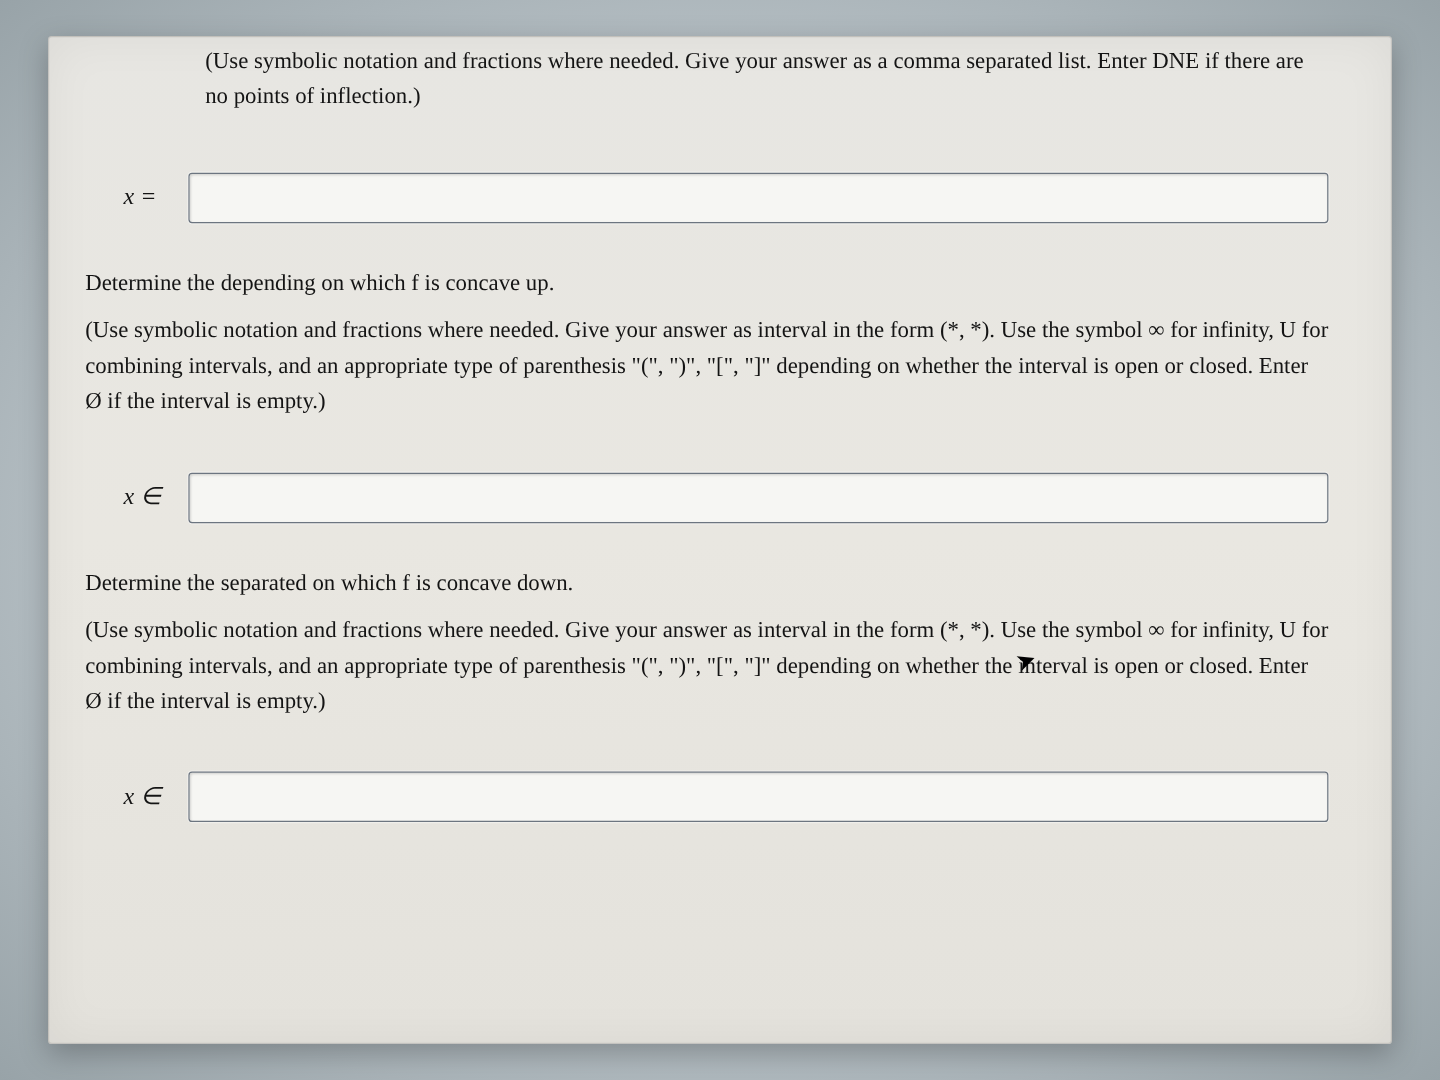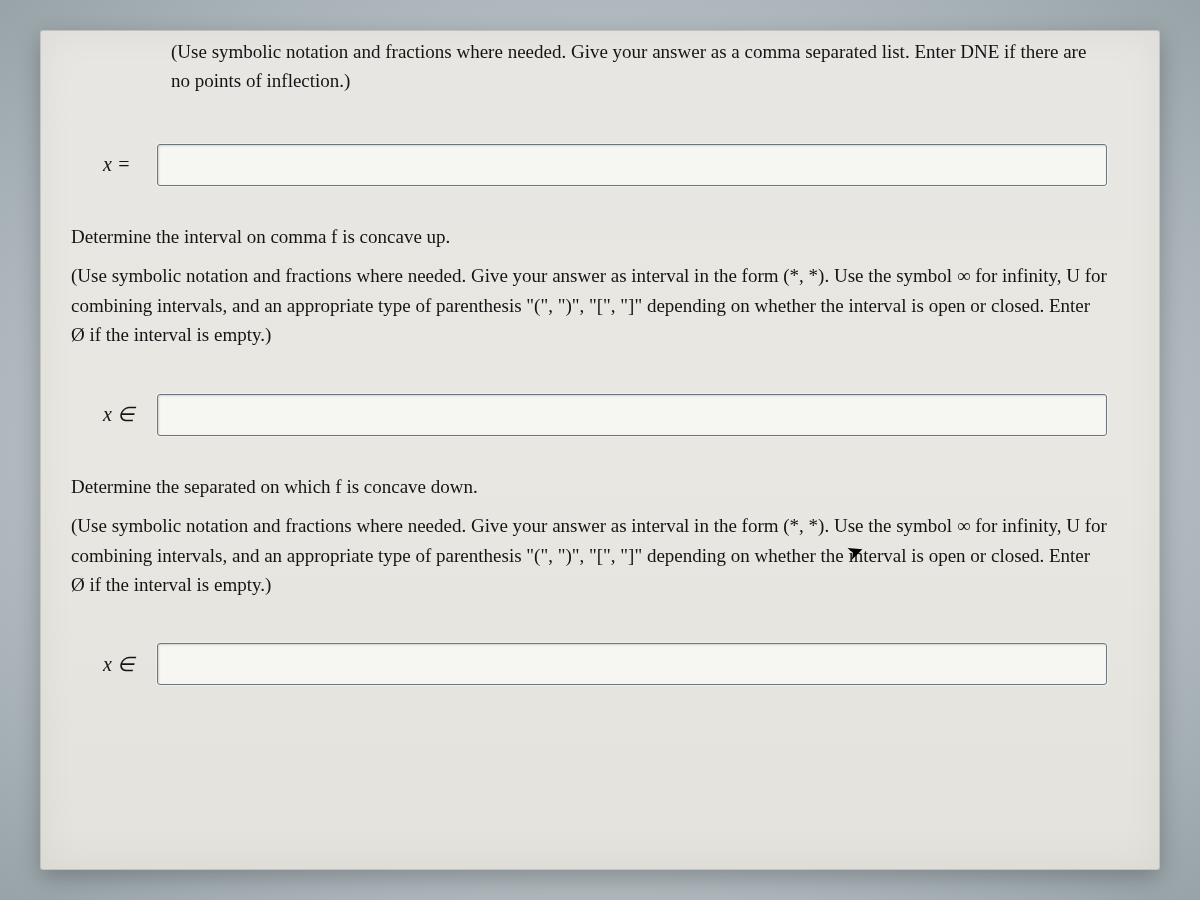--- a/index.html
+++ b/index.html
@@ -83,21 +83,21 @@
 <div class="sheet">
 
   <p class="instruction top-instruction">(Use symbolic notation and fractions where needed. Give your answer as a comma separated list. Enter DNE if there are no points of inflection.)</p>
 
   <div class="answer-row">
     <span class="var-label">x =</span>
     <input class="answer-input" type="text" value="" style="">
   </div>
 
   <div class="section">
-    <p class="instruction">Determine the interval on comma f is concave up.</p>
+    <p class="instruction">Determine the depending on which f is concave up.</p>
     <p class="instruction">(Use symbolic notation and fractions where needed. Give your answer as interval in the form (*, *). Use the symbol ∞ for infinity, U for combining intervals, and an appropriate type of parenthesis "(", ")", "[", "]" depending on whether the interval is open or closed. Enter Ø if the interval is empty.)</p>
     <div class="answer-row">
       <span class="var-label">x ∈</span>
       <input class="answer-input" type="text" value="" style="">
     </div>
   </div>
 
   <div class="section">
     <p class="instruction">Determine the separated on which f is concave down.</p>
     <p class="instruction">(Use symbolic notation and fractions where needed. Give your answer as interval in the form (*, *). Use the symbol ∞ for infinity, U for combining intervals, and an appropriate type of parenthesis "(", ")", "[", "]" depending on whether the interval is open or closed. Enter Ø if the interval is empty.)</p>

